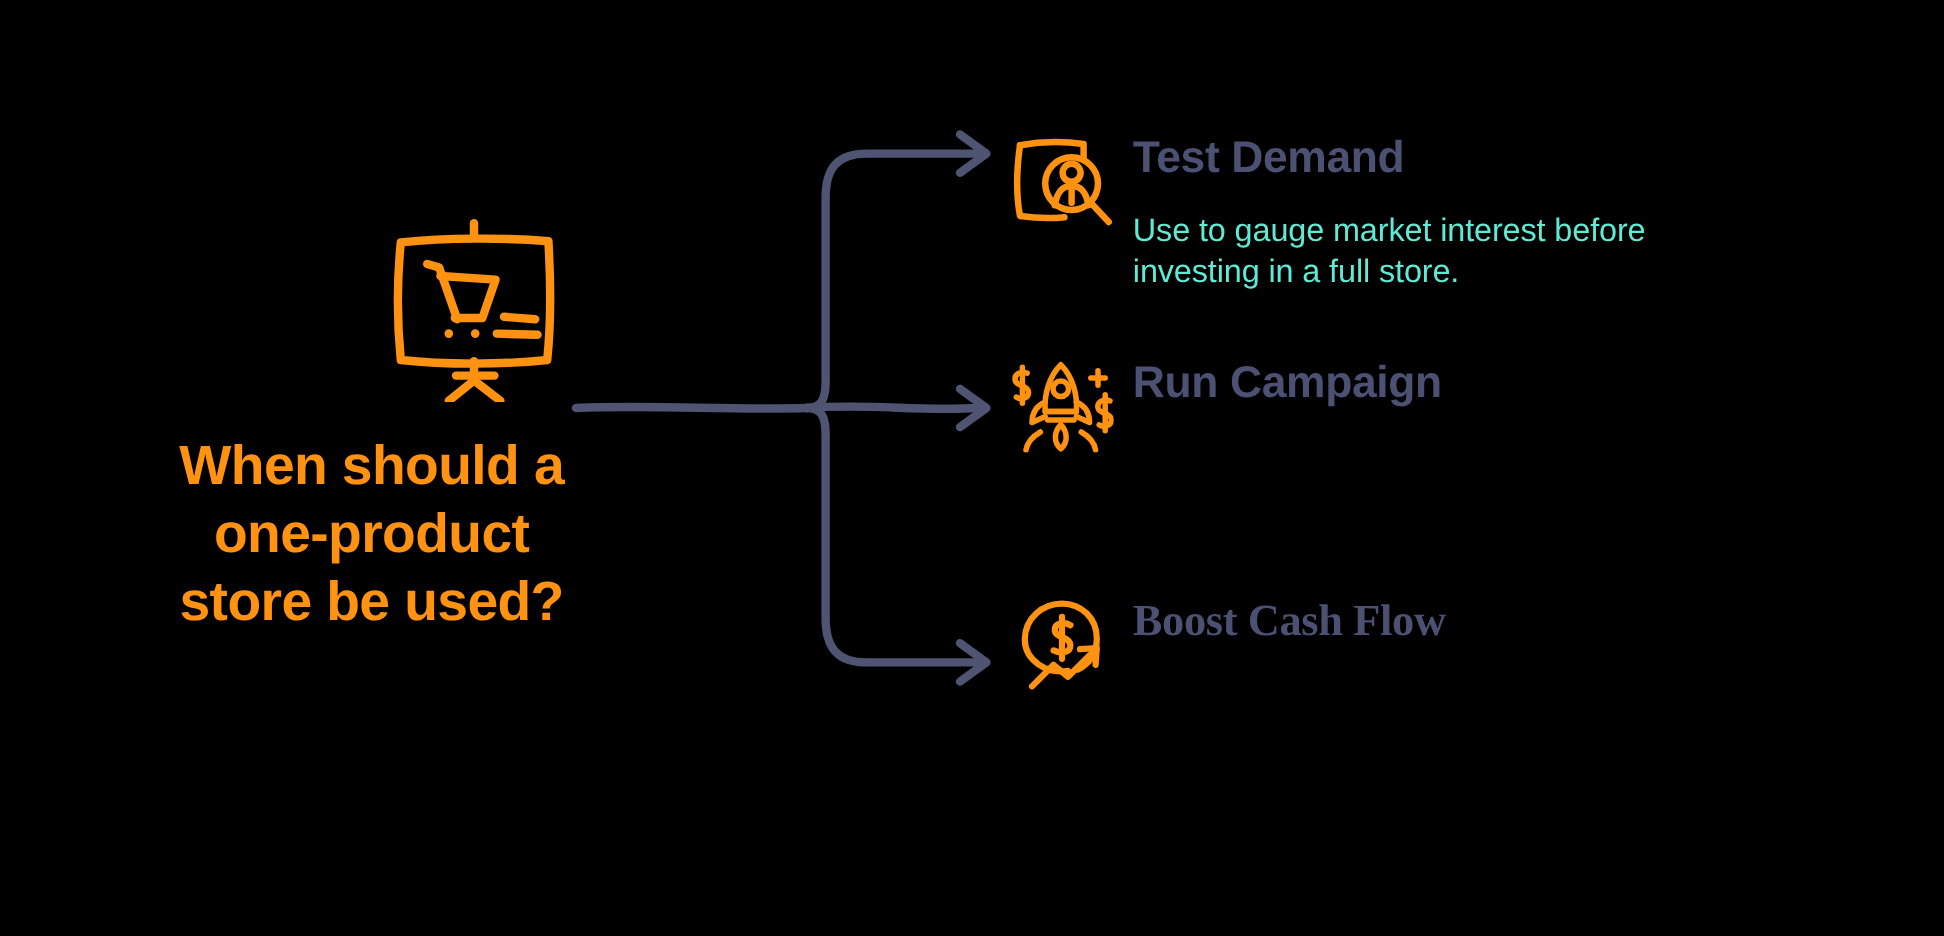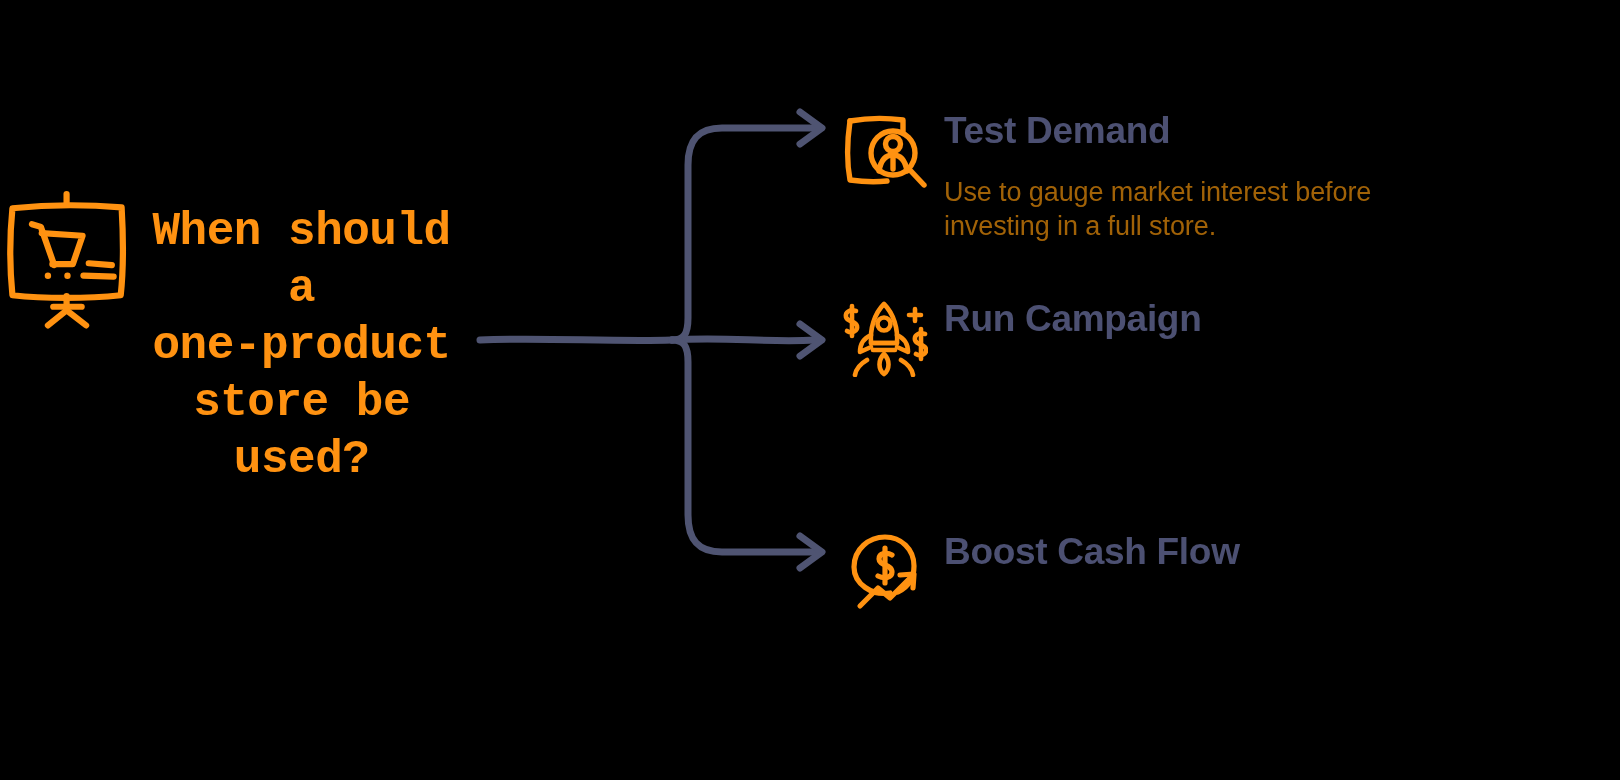--- a/index.html
+++ b/index.html
@@ -7,57 +7,57 @@
     width:1620px; height:780px;
     background:#000000;
     font-family:"Liberation Sans", sans-serif;
     overflow:hidden;
   }
   #stage { position:relative; width:1620px; height:780px; background:#000; }
 
   
   #question-block {
     position:absolute; left:0px; top:180px; width:470px;
-    display:flex; flex-direction:row; align-items:flex-start;font-family:Liberation Mono, monospace;
+    display:flex; flex-direction:column; align-items:flex-end;
   }
   #board-icon { width:150px; height:155px; display:block; }
   #question-title {
     margin-top:24px;
     color:#FF9211;
     font-weight:bold;
     font-size:46px;
     line-height:57px;
     letter-spacing:-0.5px;
     text-align:center;
     white-space:pre-line;
   }
 
   
   #connector { position:absolute; left:460px; top:90px; width:400px; height:500px; }
 
   
   .row { position:absolute; left:840px; width:700px; }
   #row-0 { top:88px;margin-top:21px; }
   #row-1 { top:297px; }
-  #row-2 { top:530px; }
+  #row-2 { top:496px;font-family:Liberation Serif, serif; }
 
   .row-icon { width:88px; height:80px; display:block; position:absolute; left:0; top:0; }
 
   .row-text { margin-left:104px; }
   .row-heading {
     color:#4C5072;
     font-weight:bold;
     font-size:37px;
     line-height:44px;
     letter-spacing:-0.3px;
     white-space:nowrap;
   }
   .row-body {
     margin-top:22px;
-    color:#a16207;
+    color:#5eead4;
     font-size:27px;
     line-height:34px;
     font-weight:500;
     letter-spacing:-0.1px;
     white-space:pre-line;
   }
 </style>
 </head>
 <body>
 

